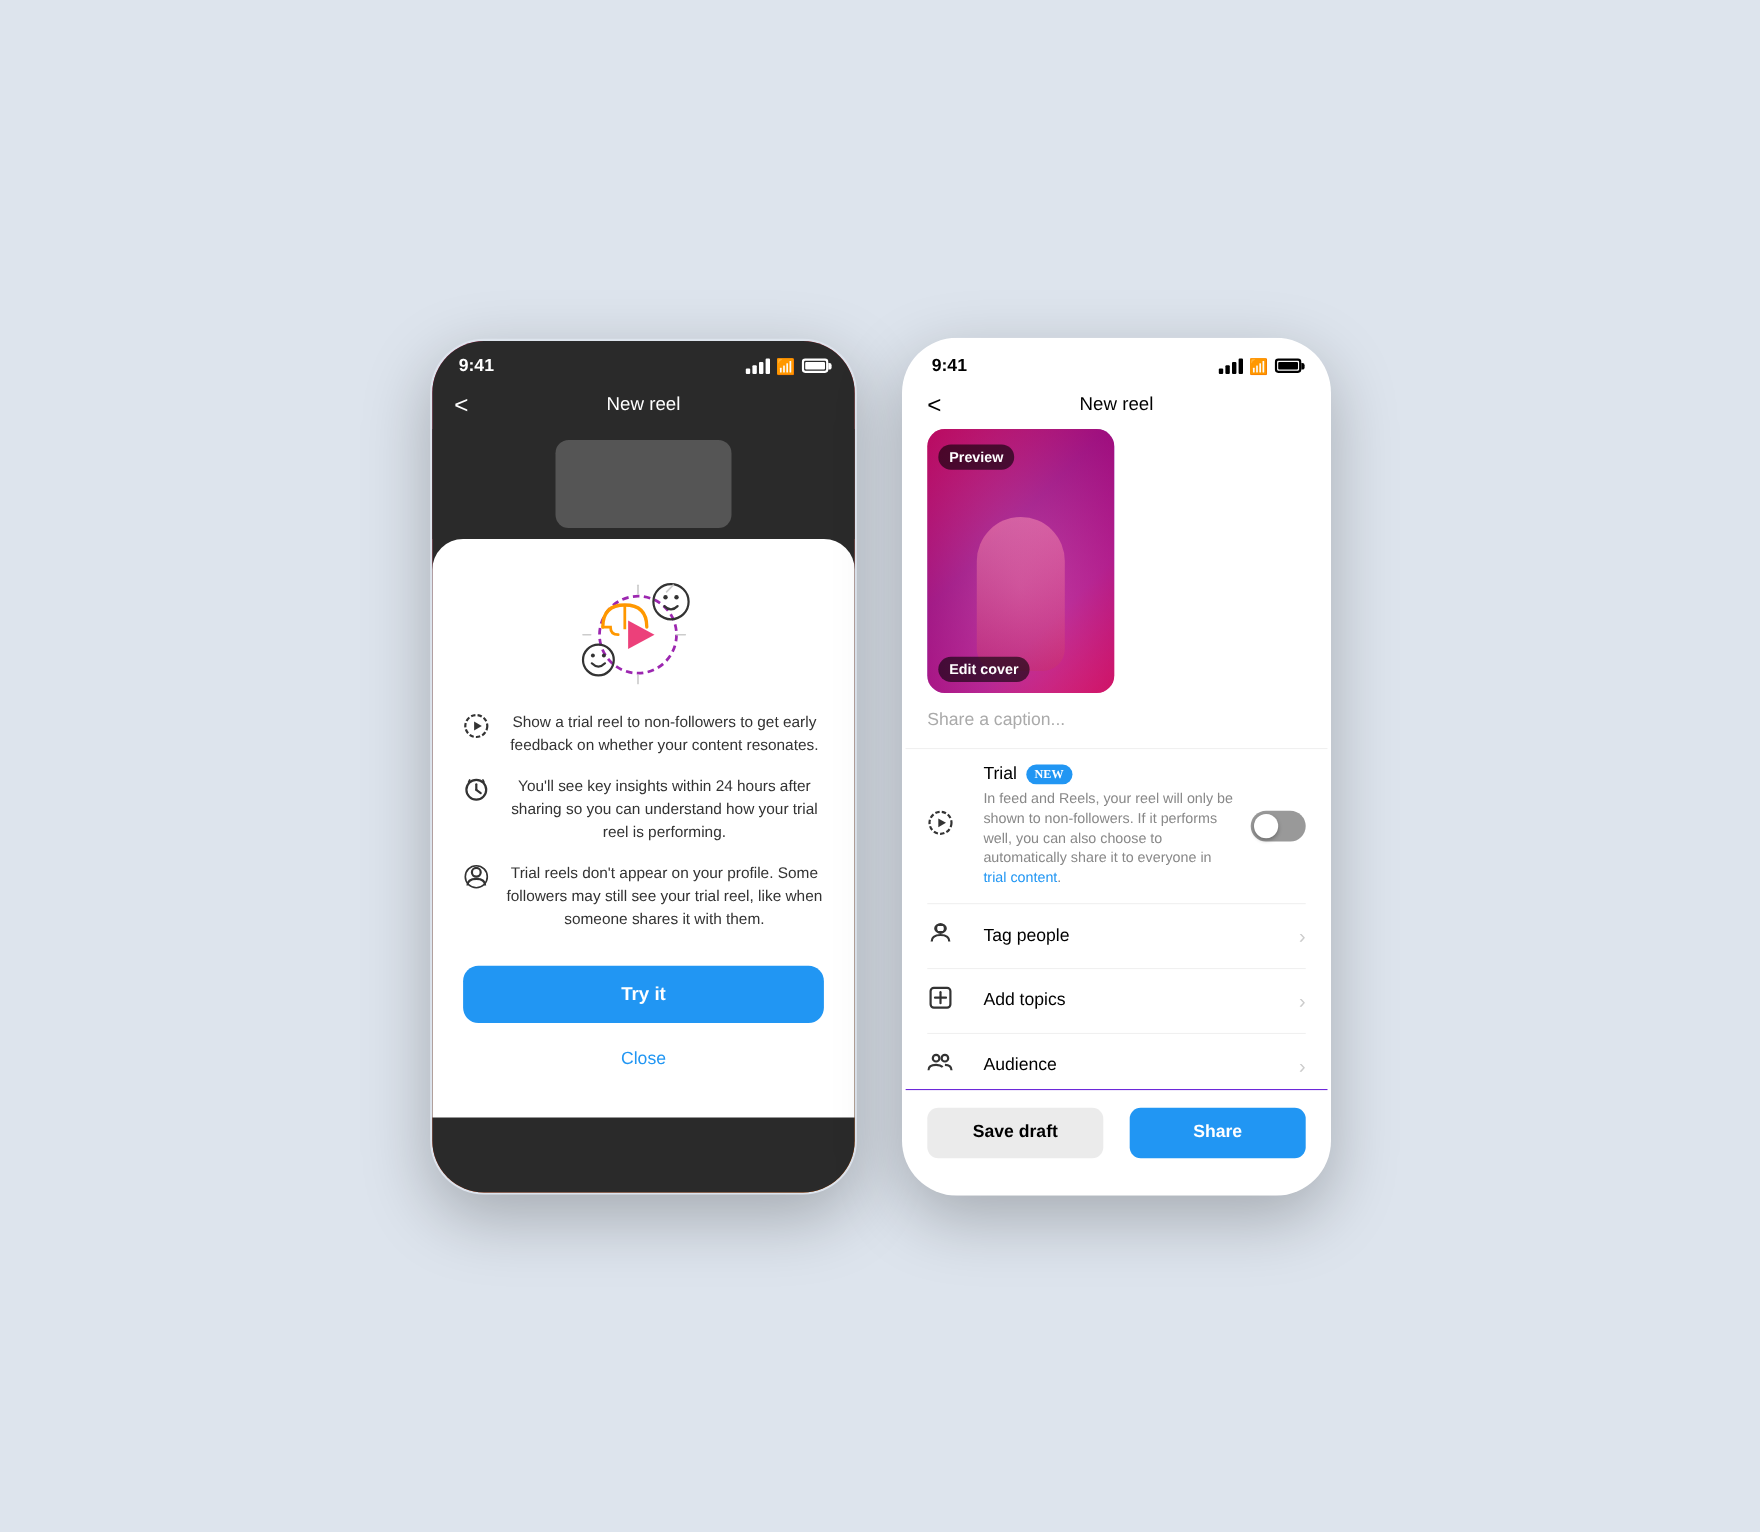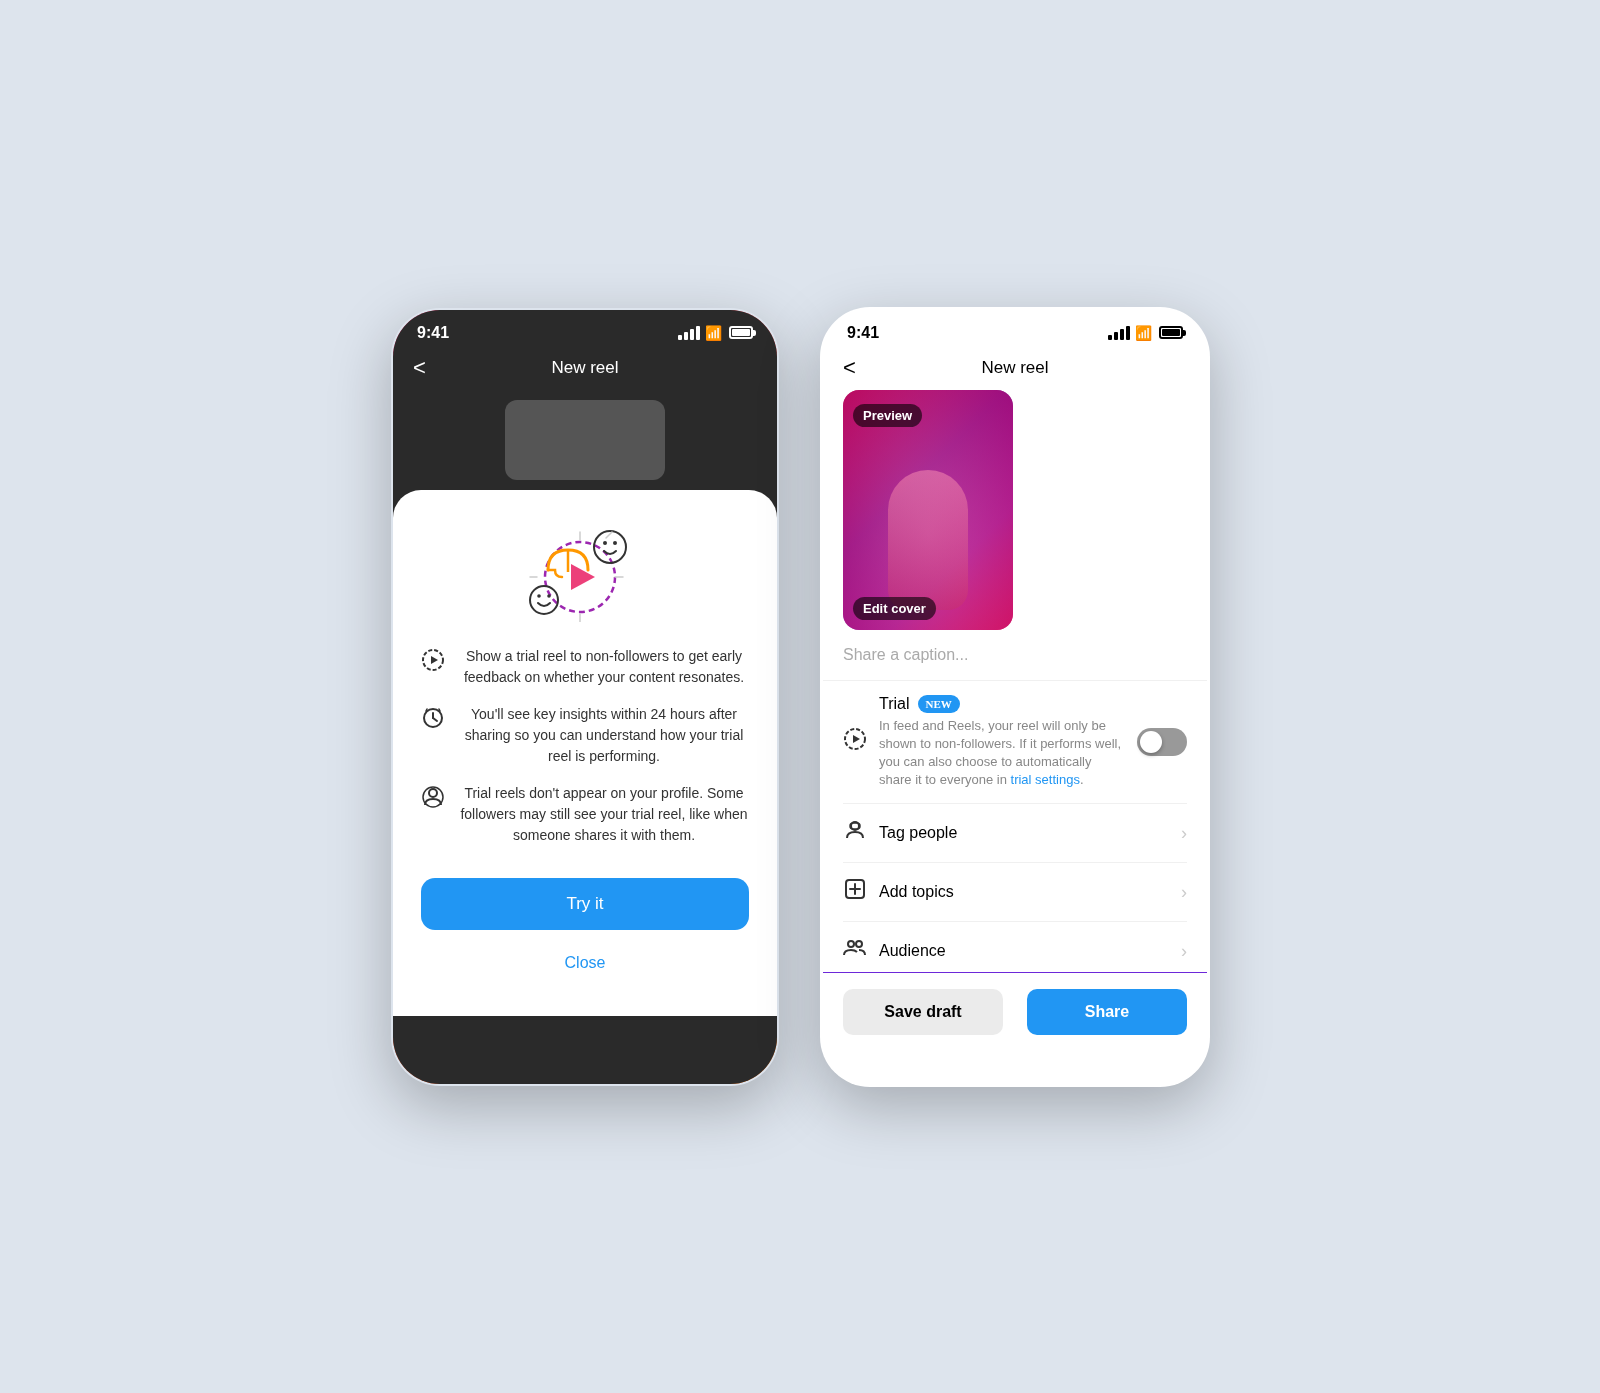--- a/index.html
+++ b/index.html
@@ -171,21 +171,21 @@
     .feature-text { font-size: 14px; color: #333; line-height: 1.5; text-align: center; }
 
     .try-it-btn {
       width: 100%;
       background: #2196f3;
       color: #fff;
       border: none;
       border-radius: 14px;
       padding: 16px;
       font-size: 17px;
-      font-weight: 400;
+      font-weight: 700;
       cursor: pointer;
       margin-bottom: 16px;
     }
     .close-btn {
       width: 100%;
       background: transparent;
       color: #2196f3;
       border: none;
       font-size: 16px;
       font-weight: 500;
@@ -244,21 +244,21 @@
     
     .settings-section { padding: 0 20px; }
     .settings-row {
       display: flex;
       align-items: center;
       padding: 14px 0;
       border-bottom: 1px solid #f0f0f0;
       gap: 12px;
     }
     .settings-row-icon { font-size: 22px; color: #333; flex-shrink: 0; }
-    .settings-row-content { flex: 1; }
+    .settings-row-content { flex: 1; margin-left: 15px; }
     .settings-row-title { font-size: 16px; color: #000; font-weight: 500; display: flex; align-items: center; gap: 8px; }
     .settings-row-desc { font-size: 13px; color: #888; margin-top: 4px; line-height: 1.4; }
     .settings-row-desc a { color: #2196f3; text-decoration: none; }
     .settings-row-chevron { color: #ccc; font-size: 18px; flex-shrink: 0; }
 
     
     .new-badge {
       background: #2196f3;
       color: #fff;
       font-size: 11px;
@@ -483,21 +483,21 @@
               <circle cx="12" cy="12" r="10" fill="none" stroke="#333" stroke-width="2" stroke-dasharray="4,2"></circle>
               <polygon points="10,8 10,16 17,12" fill="#333"></polygon>
             </svg>
         </span>
         <div class="settings-row-content">
           <div class="settings-row-title">
             <span>Trial</span>
             <span class="new-badge">NEW</span>
           </div>
           <div class="settings-row-desc">
-            <span>In feed and Reels, your reel will only be shown to non-followers. If it performs well, you can also choose to automatically share it to everyone in </span><a href="#">trial settings</a><span>.</span>
+            <span>In feed and Reels, your reel will only be shown to non-followers. If it performs well, you can also choose to automatically share it to everyone in </span><a href="#">trial content</a><span>.</span>
           </div>
         </div>
         <div class="toggle"></div>
       </div>
 
       <div class="settings-row">
         <span class="settings-row-icon">
           <svg width="24" height="24" viewBox="0 0 24 24">
               <circle cx="12" cy="8" r="4" fill="none" stroke="#333" stroke-width="2"></circle>
               <path d="M4 20 Q4 14 12 14 Q20 14 20 20" fill="none" stroke="#333" stroke-width="2"></path>

